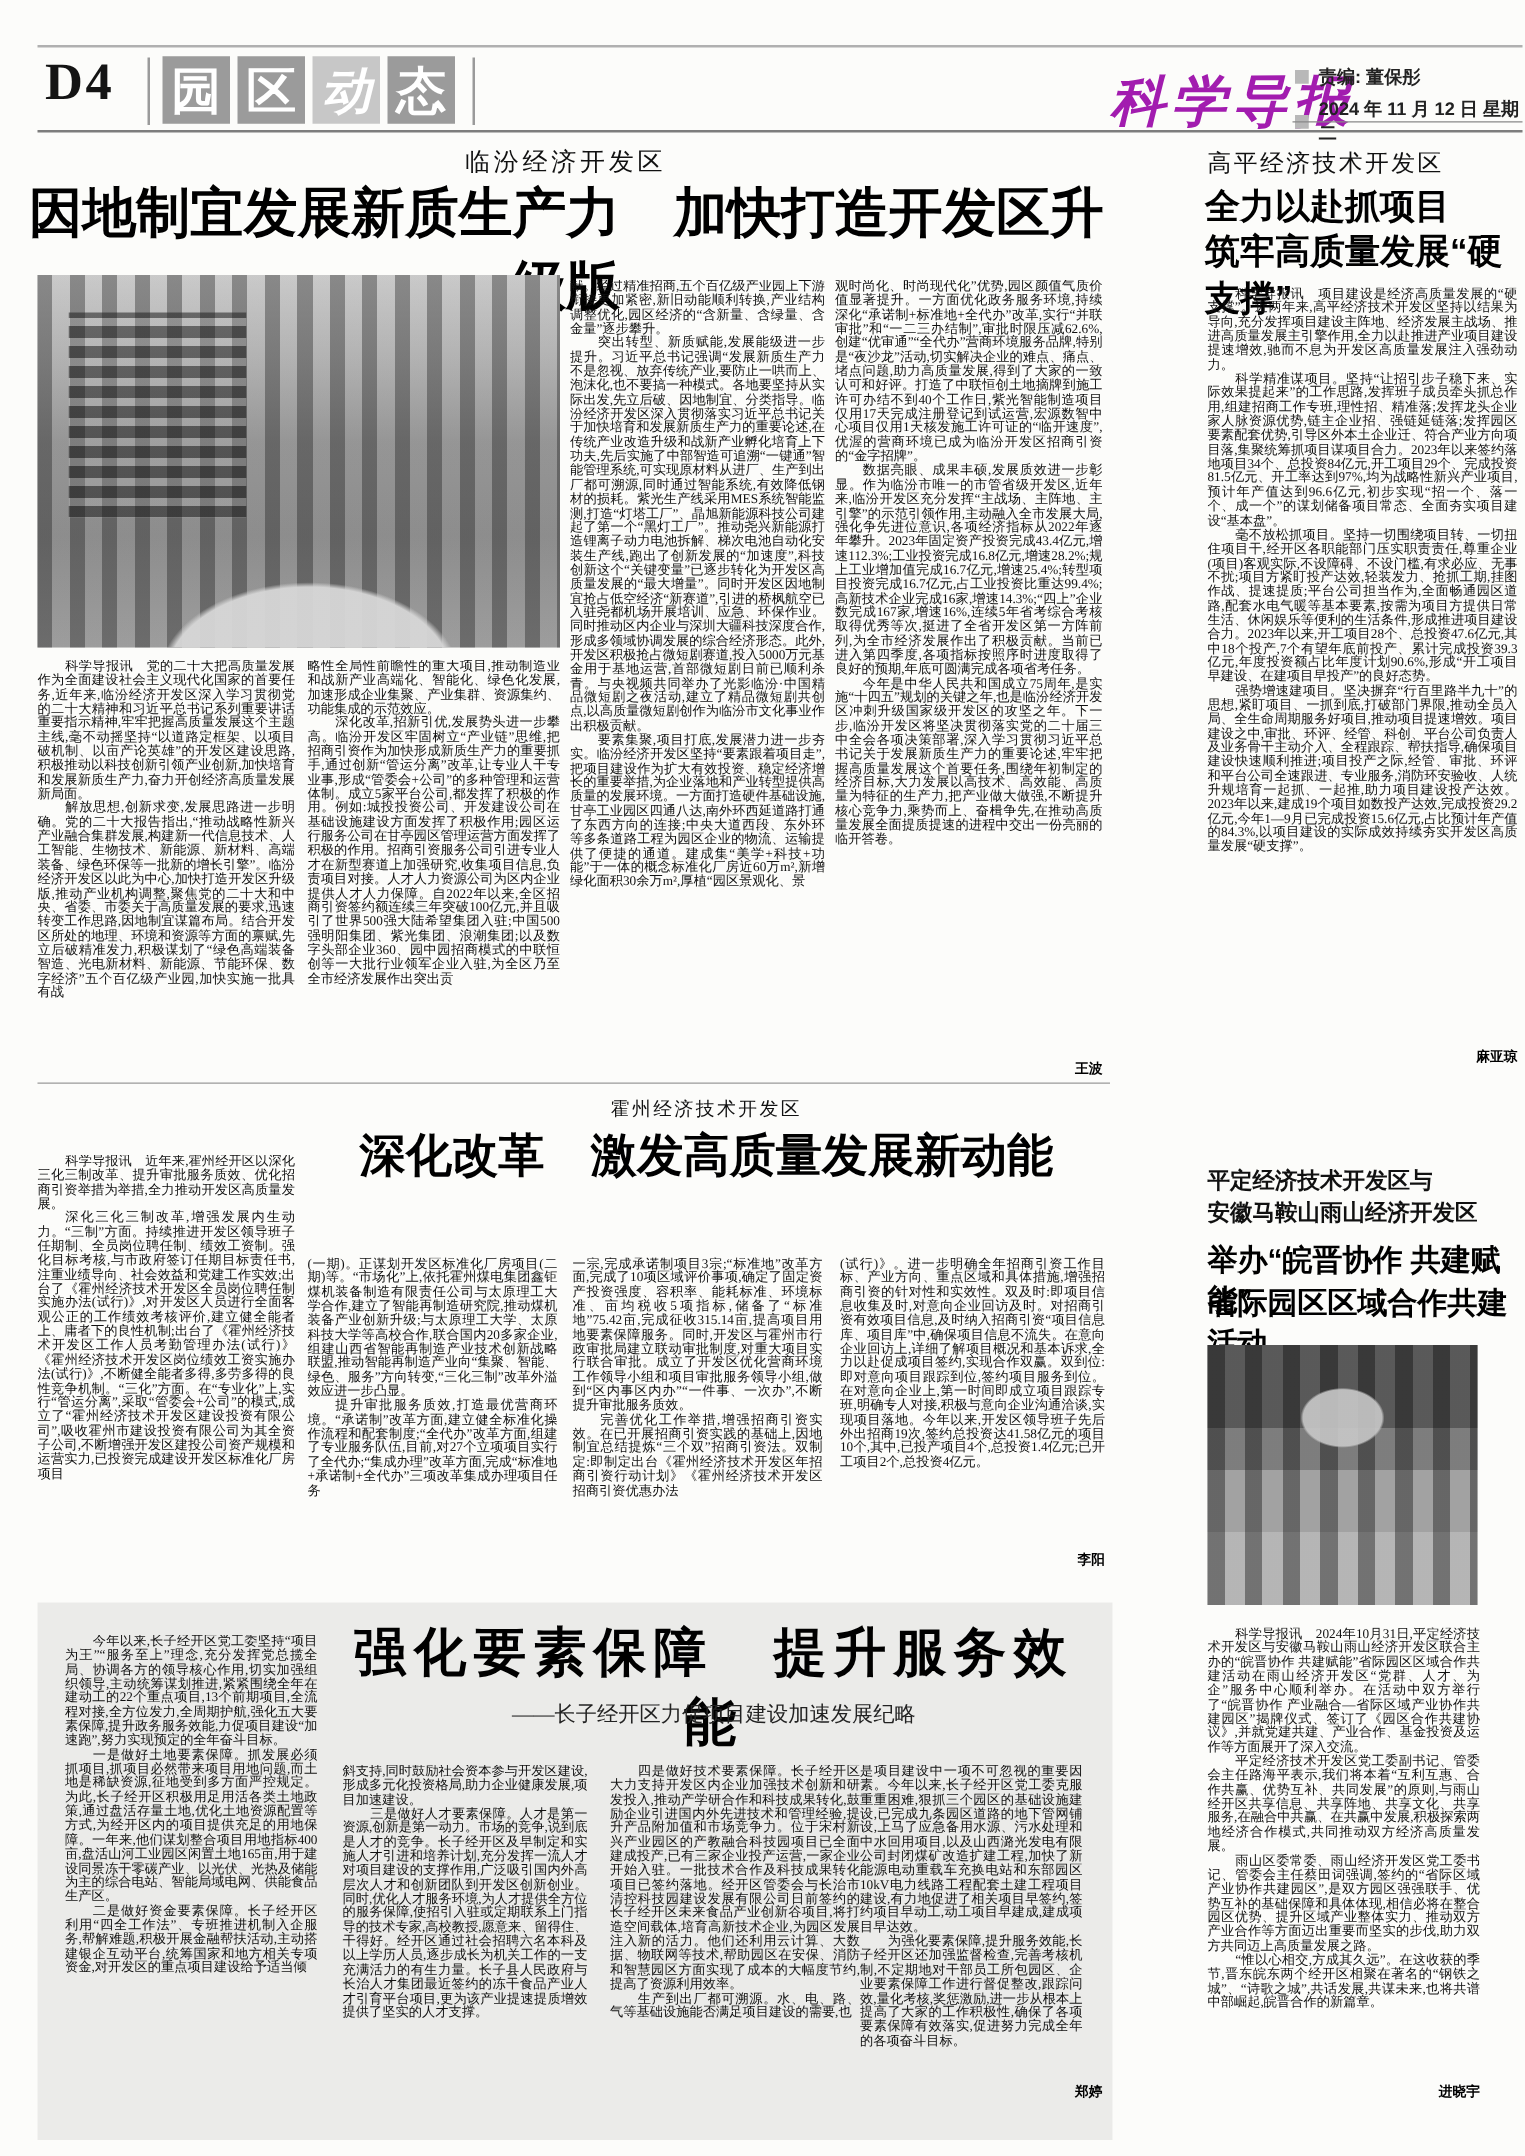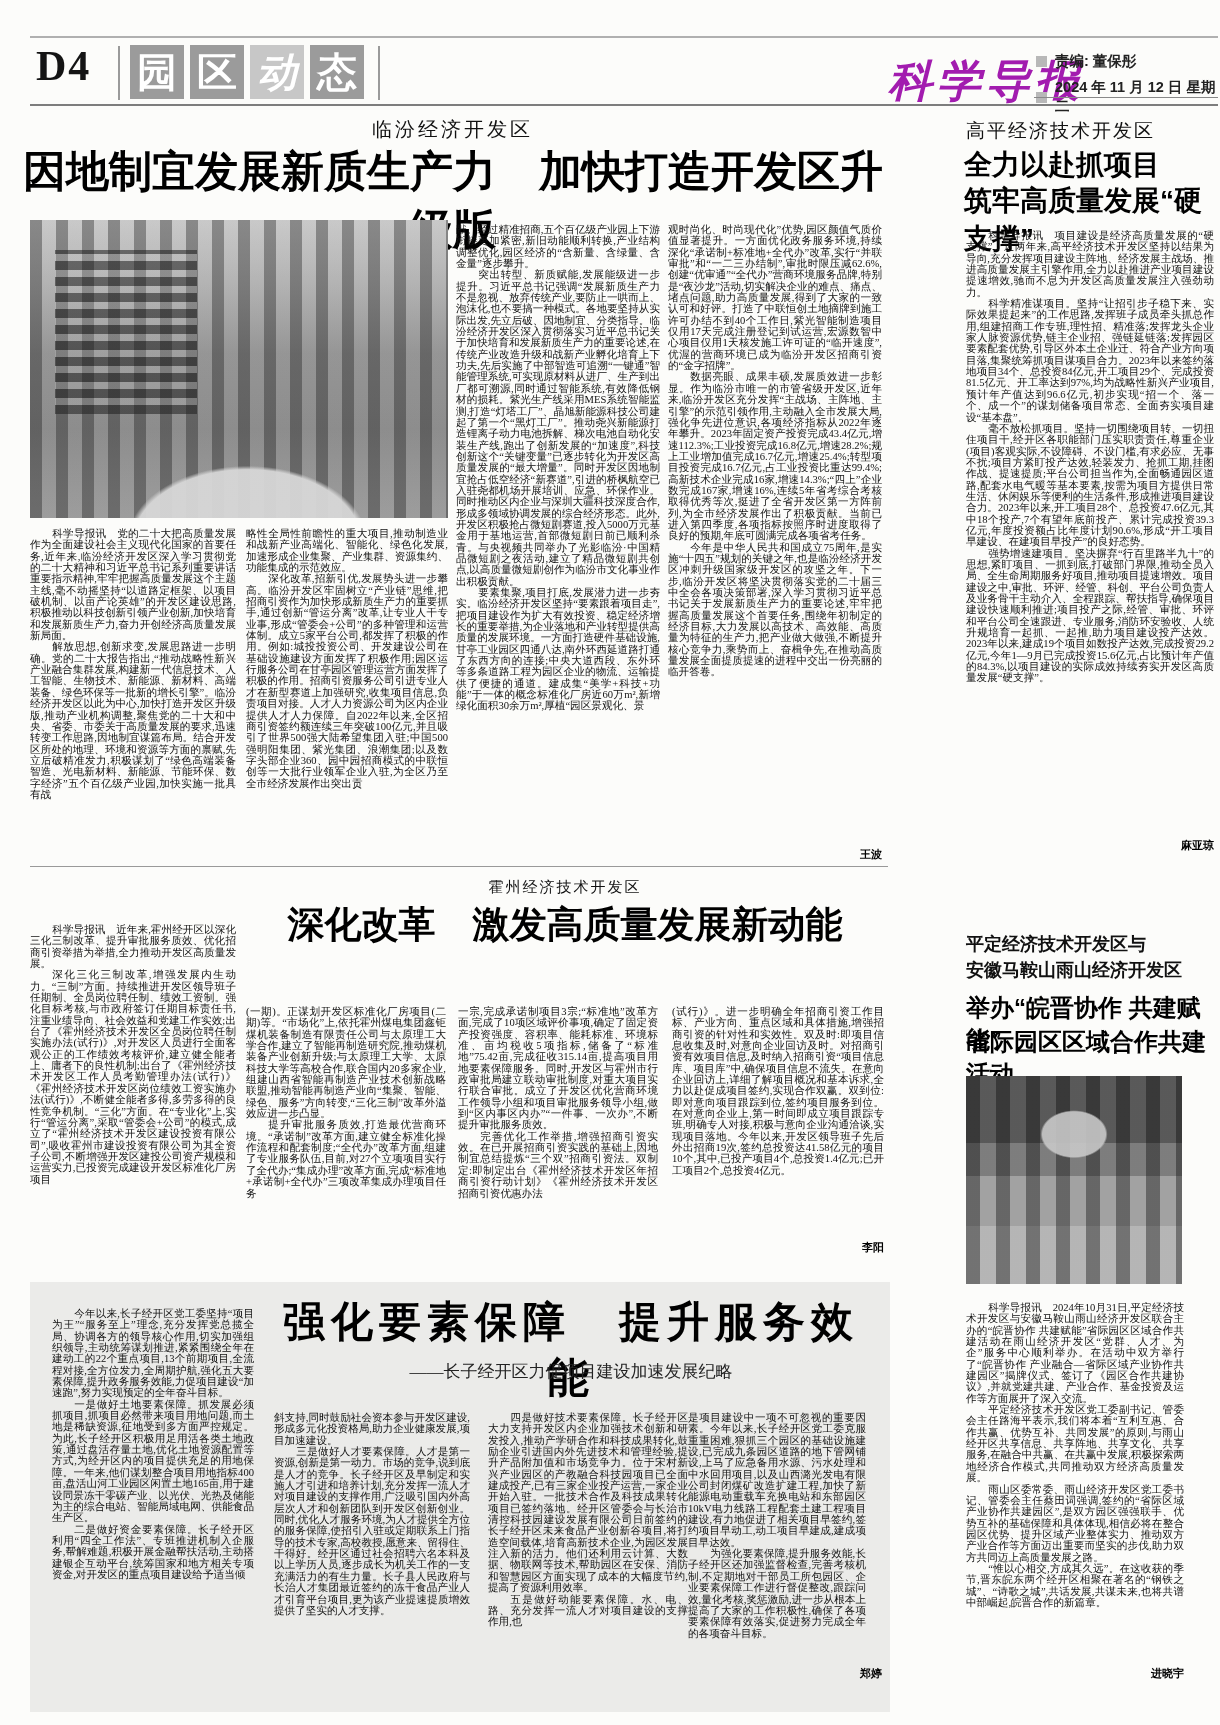--- a/index.html
+++ b/index.html
@@ -135,21 +135,21 @@
       <p>二是做好资金要素保障。长子经开区利用“四全工作法”、专班推进机制入企服务,帮解难题,积极开展金融帮扶活动,主动搭建银企互动平台,统筹国家和地方相关专项资金,对开发区的重点项目建设给予适当倾</p>
     </div>
   <div class="abs hl-serif center" style="left:262px;top:1294px;width:618px;font-size:42px;letter-spacing:6px;">强化要素保障　提升服务效能</div>
   <div class="abs body-col" style="left:274px;top:1412px;width:196px;height:288px;">
       <p class="cont">斜支持,同时鼓励社会资本参与开发区建设,形成多元化投资格局,助力企业健康发展,项目加速建设。</p>
       <p>三是做好人才要素保障。人才是第一资源,创新是第一动力。市场的竞争,说到底是人才的竞争。长子经开区及早制定和实施人才引进和培养计划,充分发挥一流人才对项目建设的支撑作用,广泛吸引国内外高层次人才和创新团队到开发区创新创业。同时,优化人才服务环境,为人才提供全方位的服务保障,使招引入驻或定期联系上门指导的技术专家,高校教授,愿意来、留得住、干得好。经开区通过社会招聘六名本科及以上学历人员,逐步成长为机关工作的一支充满活力的有生力量。长子县人民政府与长治人才集团最近签约的冻干食品产业人才引育平台项目,更为该产业提速提质增效提供了坚实的人才支撑。</p>
     </div>
   <div class="abs center" style="left:262px;top:1360px;width:618px;font-size:17px;color:#222;">——长子经开区力促项目建设加速发展纪略</div>
   <div class="abs body-col" style="left:488px;top:1412px;width:200px;height:288px;">
       <p>四是做好技术要素保障。长子经开区大力支持开发区内企业加强技术创新和研发投入,推动产学研合作和科技成果转化,鼓励企业引进国内外先进技术和管理经验,提升产品附加值和市场竞争力。位于宋村新兴产业园区的产教融合科技园项目已全面建成投产,已有三家企业投产运营,一家企业开始入驻。一批技术合作及科技成果转化项目已签约落地。经开区管委会与长治市清控科技园建设发展有限公司日前签约的长子经开区未来食品产业创新谷项目,将打造空间载体,培育高新技术企业,为园区发展注入新的活力。他们还利用云计算、大数据、物联网等技术,帮助园区在安保、消防和智慧园区方面实现了成本的大幅度节约,提高了资源利用效率。</p>
-      <p>五是做好动能要素保障。水、电、路、充分发挥一流人才对项目建设的支撑作用,也</p>
+      <p>生产到出厂都可溯源。水、电、路、气等基础设施能否满足项目建设的需要,也</p>
     </div>
   <div class="abs body-col" style="left:688px;top:1412px;width:178px;height:252px;">
       <p class="cont">是项目建设中一项不可忽视的重要因素。今年以来,长子经开区党工委克服重重困难,狠抓三个园区的基础设施建设,已完成九条园区道路的地下管网铺设,上马了应急备用水源、污水处理和中水回用项目,以及山西潞光发电有限公司封闭煤矿改造扩建工程,加快了新能源电动重载车充换电站和东部园区10kV电力线路工程配套土建工程项目建设,有力地促进了相关项目早签约,签约项目早动工,动工项目早建成,建成项目早达效。</p>
       <p>为强化要素保障,提升服务效能,长子经开区还加强监督检查,完善考核机制,不定期地对干部员工所包园区、企业要素保障工作进行督促整改,跟踪问效,量化考核,奖惩激励,进一步从根本上提高了大家的工作积极性,确保了各项要素保障有效落实,促进努力完成全年的各项奋斗目标。</p>
     </div>
   <div class="abs byline" style="left:770px;top:1666px;width:112px;">郑婷</div>
 
   <div class="abs kicker" style="left:966px;top:932px;font-size:18px;font-weight:600;">平定经济技术开发区与</div>
   <div class="abs kicker" style="left:966px;top:958px;font-size:18px;font-weight:600;">安徽马鞍山雨山经济开发区</div>
   <div class="abs hl-sans" style="left:966px;top:992px;font-size:24px;">举办“皖晋协作 共建赋能”</div>

